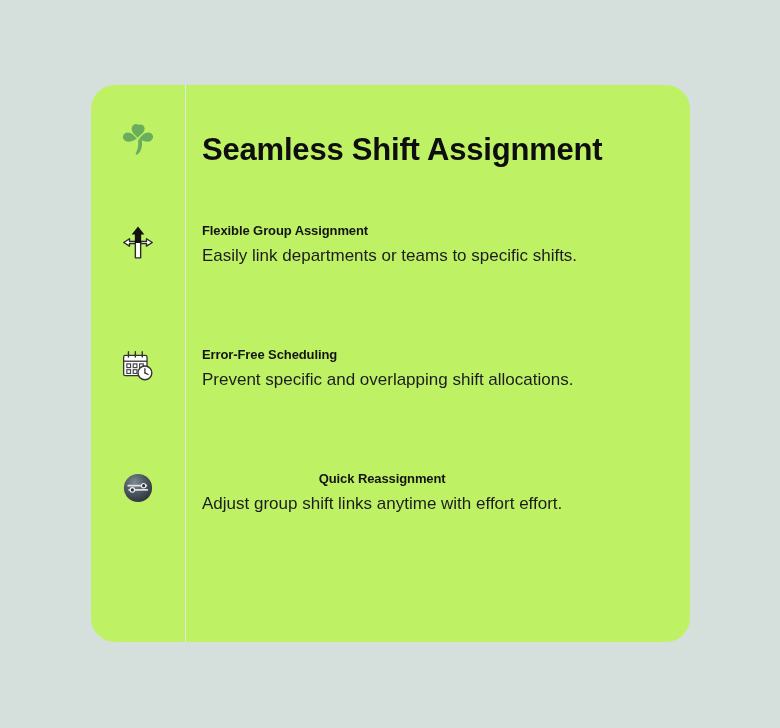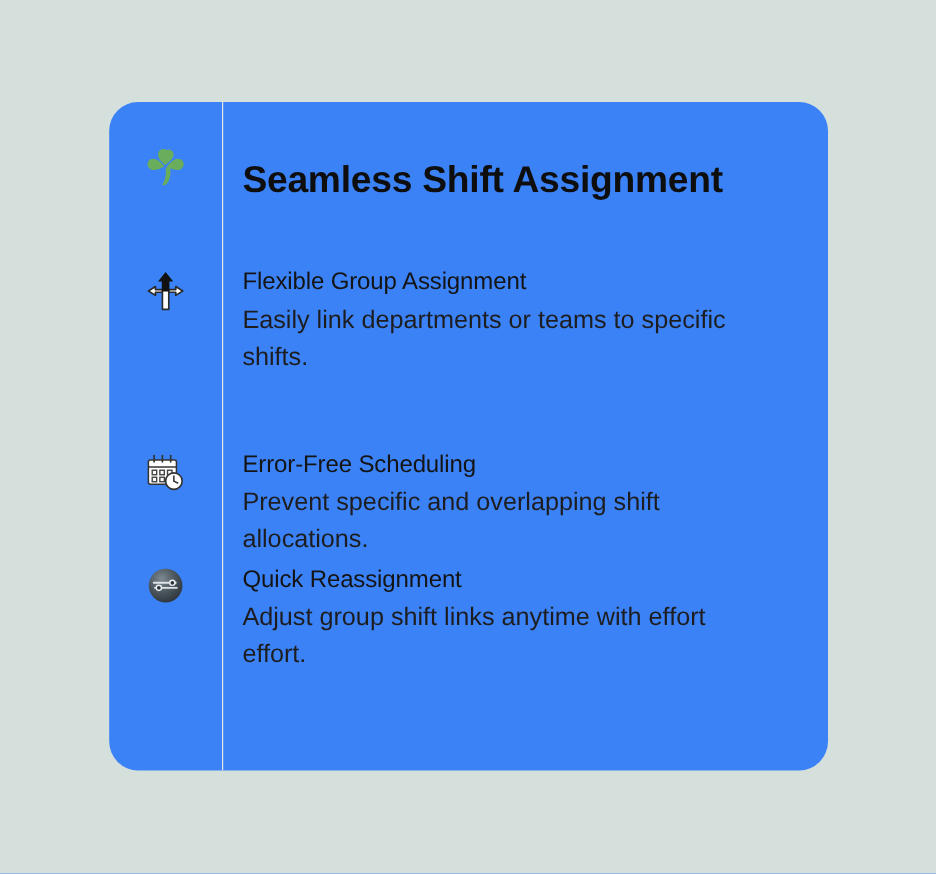--- a/index.html
+++ b/index.html
@@ -21,21 +21,21 @@
     height: 728px;
   }
 
   
   .card {
     position: absolute;
     left: 91px;
     top: 85px;
     width: 599px;
     height: 557px;
-    background: #3b82f6;
+    background: #bef264;
     border-radius: 24px;
     box-sizing: border-box;
     overflow: hidden;
   }
 
   
   .card-divider {
     position: absolute;
     left: 94px;
     top: 0;
@@ -56,22 +56,22 @@
   .row {
     position: absolute;
     left: 0;
     width: 599px;
     display: flex;
     align-items: flex-start;
   }
 
   .row-title   { top: 33px;  }
   .row-feature-0 { top: 138px; }
-  .row-feature-1 { top: 262px; margin-top: 28px; }
-  .row-feature-2 { top: 386px; }
+  .row-feature-1 { top: 262px; }
+  .row-feature-2 { top: 386px; text-align: center; }
 
   
   .icon-cell {
     width: 94px;
     min-width: 94px;
     display: flex;
     justify-content: center;
     align-items: flex-start;
     padding-top: 2px;
     box-sizing: border-box;
@@ -94,31 +94,31 @@
     font-weight: 700;
     color: #0e0e0e;
     letter-spacing: -0.2px;
     line-height: 1.18;
     margin: 0;
     padding-top: 14px;
     white-space: nowrap;
   }
 
   .feature-heading {
-    font-size: 20px;
-    font-weight: 400;
+    font-size: 13px;
+    font-weight: 700;
     color: #141414;
     letter-spacing: -0.1px;
     line-height: 1.2;
     margin: 0 0 5px 0;
     white-space: nowrap;
   }
 
   .feature-body {
-    font-size: 21px;
+    font-size: 17px;
     font-weight: 400;
     color: #1d1d1f;
     line-height: 1.47;
     margin: 0;
     max-width: 420px;
   }
 </style>
 </head>
 <body>
 

